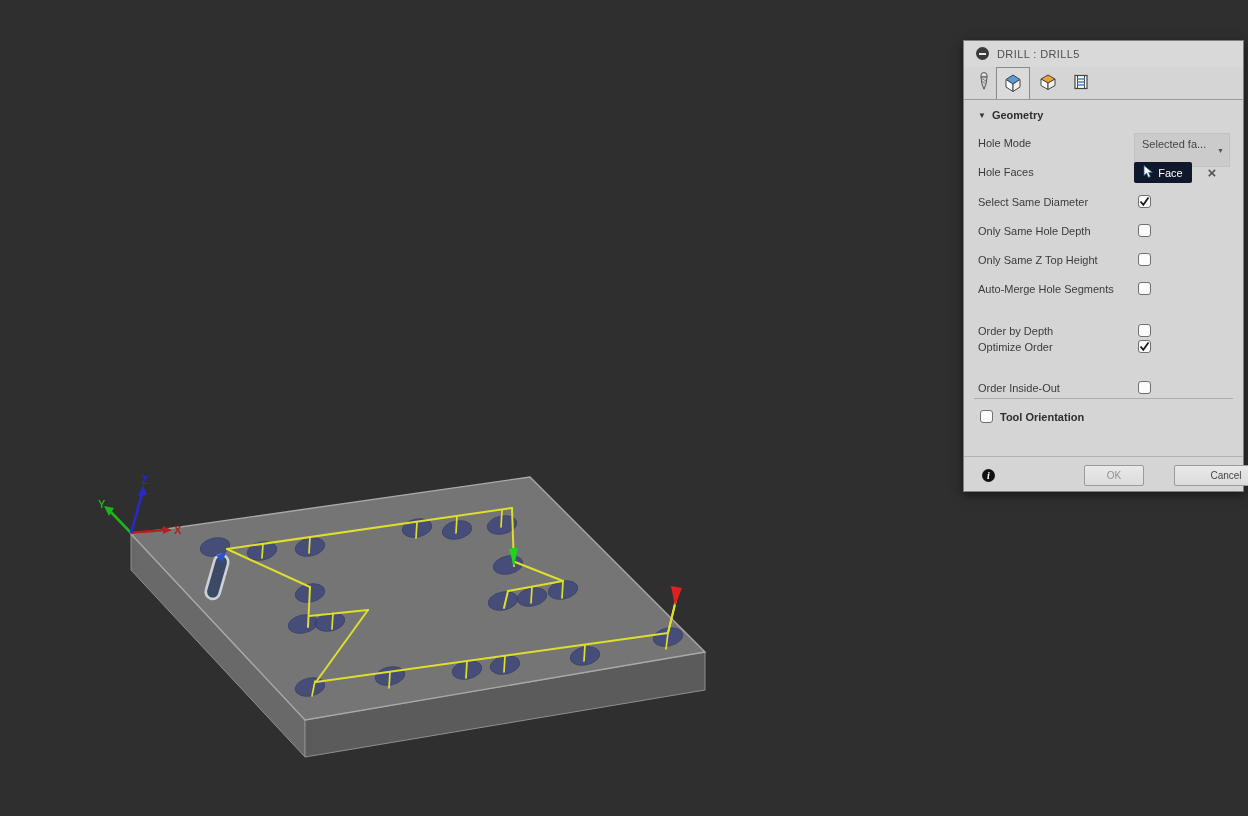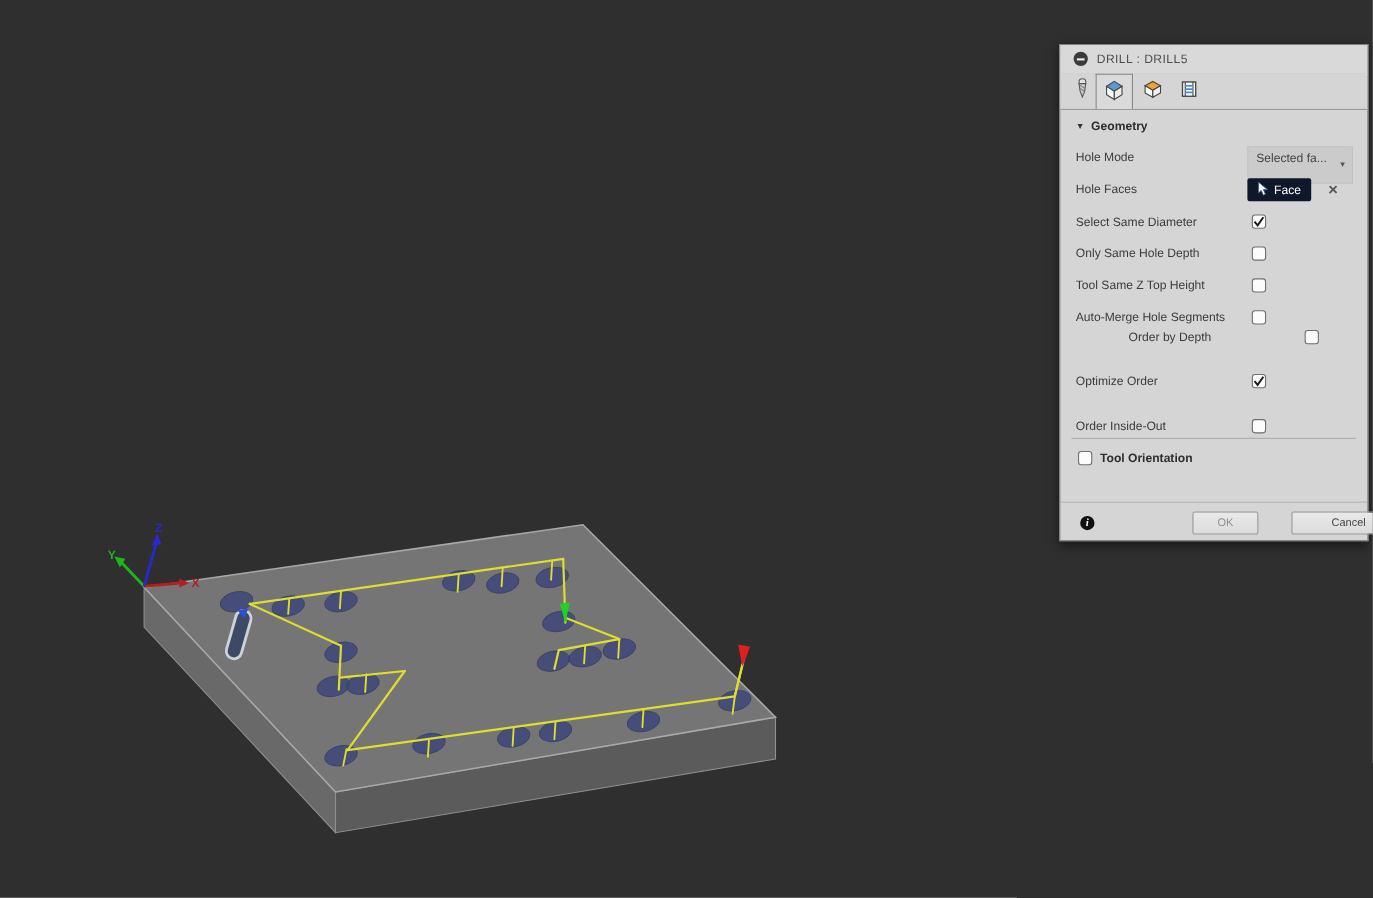--- a/index.html
+++ b/index.html
@@ -214,28 +214,28 @@
             <svg width="11" height="11" viewBox="0 0 11 11">
               <polyline points="1.5,5.5 4.3,8.8 9.5,1.5" fill="none" stroke="#1a1a1a" stroke-width="1.8"></polyline>
             </svg>
           </span>
         </div>
         <div class="cbrow" style="top: 180px;">
           <span class="lbl">Only Same Hole Depth</span>
           <span class="cb"></span>
         </div>
         <div class="cbrow" style="top: 209px;">
-          <span class="lbl">Tool Same Z Top Height</span>
+          <span class="lbl">Only Same Z Top Height</span>
           <span class="cb"></span>
         </div>
         <div class="cbrow" style="top: 238px;">
           <span class="lbl">Auto-Merge Hole Segments</span>
           <span class="cb"></span>
         </div>
-        <div class="cbrow" style="top: 256px; margin-left: 48px;">
+        <div class="cbrow" style="top: 280px;">
           <span class="lbl">Order by Depth</span>
           <span class="cb"></span>
         </div>
         <div class="cbrow" style="top: 296px; text-align: center;">
           <span class="lbl">Optimize Order</span>
           <span class="cb">
             <svg width="11" height="11" viewBox="0 0 11 11">
               <polyline points="1.5,5.5 4.3,8.8 9.5,1.5" fill="none" stroke="#1a1a1a" stroke-width="1.8"></polyline>
             </svg>
           </span>

